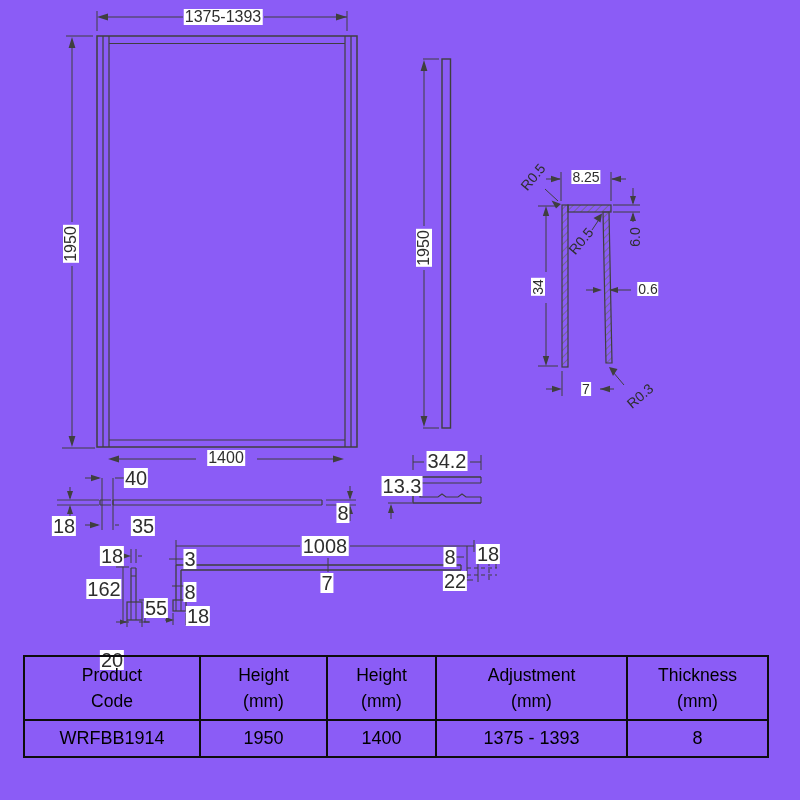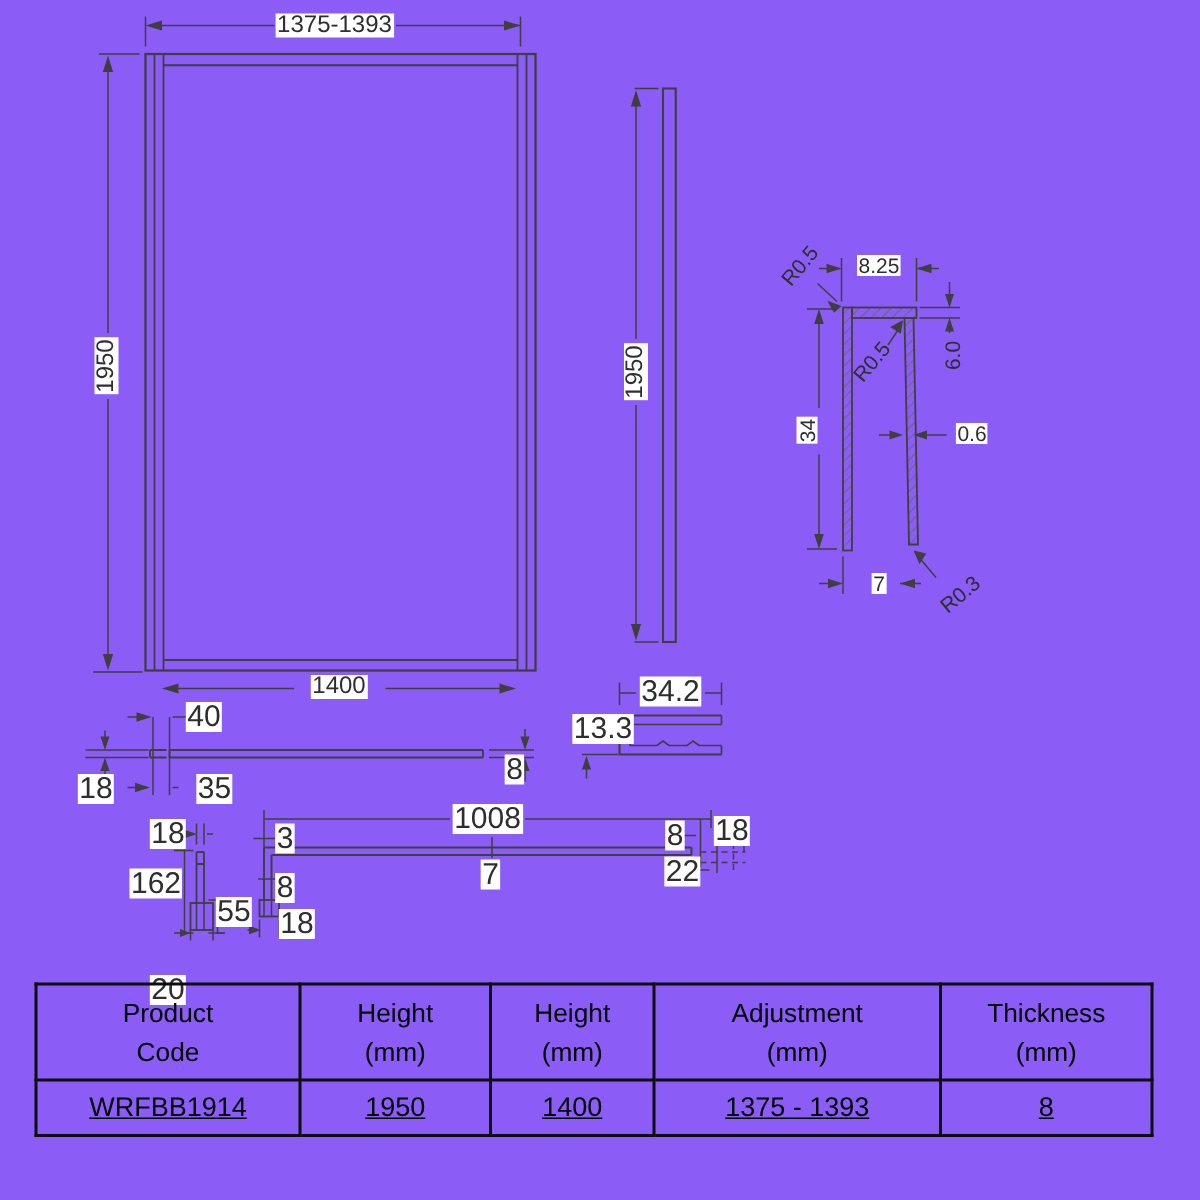--- a/index.html
+++ b/index.html
@@ -11,21 +11,21 @@
   .dim.lg { font-size:16px; }
   .dim.sm { font-size:14px; }
   .rot90  { transform:translate(-50%,-50%) rotate(-90deg); }
   .rot50  { transform:translate(-50%,-50%) rotate(-50deg); }
   .rot40  { transform:translate(-50%,-50%) rotate(-40deg); }
   .nobg { background:transparent; }
   table.spec { position:absolute; left:23px; top:655px; width:744px; border-collapse:collapse;
                table-layout:fixed; text-align:center; color:#000;padding-left:16px; }
   table.spec th, table.spec td { border:2.4px solid #0d0d0d; font-weight:normal; }
   table.spec th { height:64px; font-size:17.5px; line-height:1.5; }
-  table.spec td { height:37px; font-size:18px;text-decoration:underline; }
+  table.spec td { height:37px; font-size:18px; }
   .c0{width:176px}.c1{width:127px}.c2{width:109px}.c3{width:191px}.c4{width:141px}
 </style>
 </head>
 <body>
 
 <div id="screen">
 
   <svg id="linework" width="800" height="800" viewBox="0 0 800 800" fill="none" stroke="#3f3f3f" stroke-width="1.2">
     <defs>
       <pattern id="hatch" width="5" height="5" patternUnits="userSpaceOnUse" patternTransform="rotate(45)">

